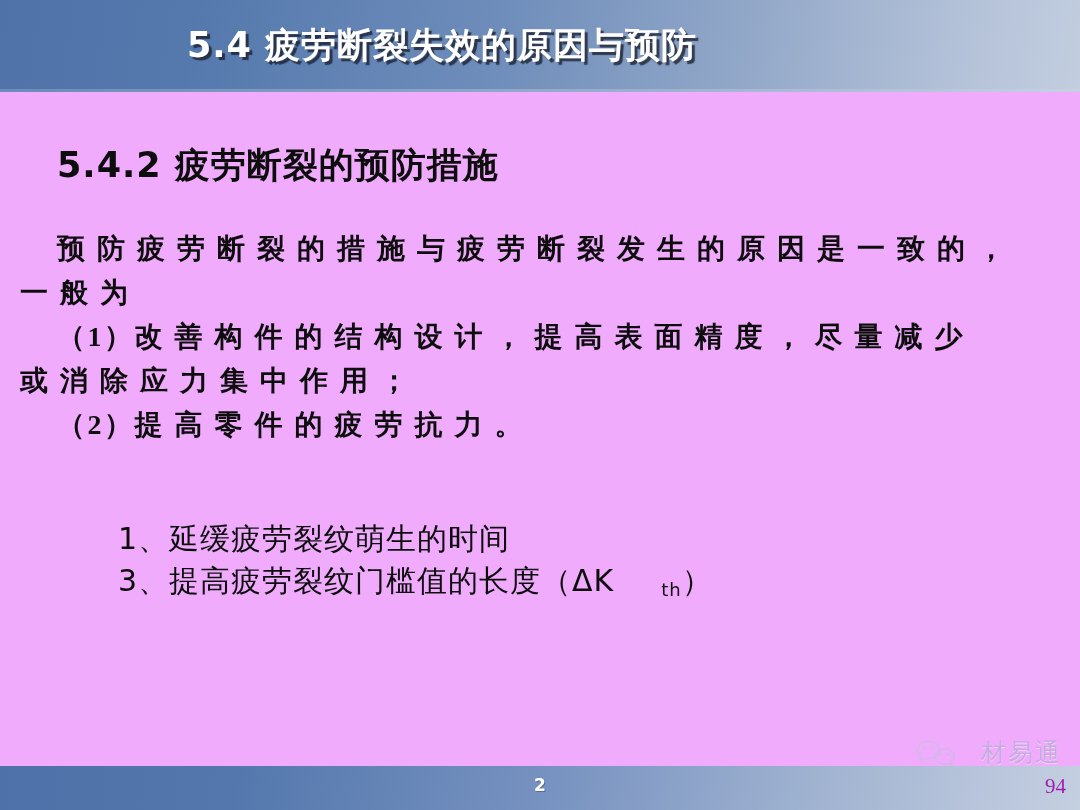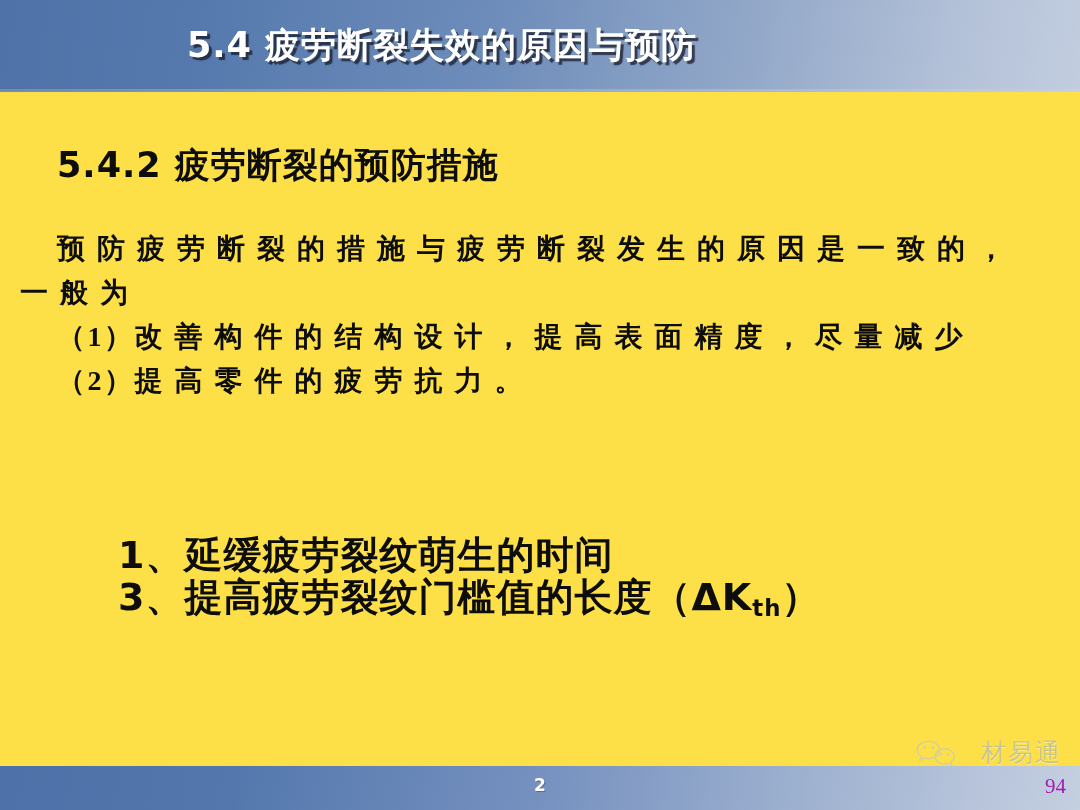--- a/index.html
+++ b/index.html
@@ -57,21 +57,21 @@
     white-space: nowrap;
   }
 
   
   .slide-body {
     position: absolute;
     left: 0;
     top: 92px;
     width: 1080px;
     height: 674px;
-    background: #fde047;
+    background: #f0abfc;
     color: #0d0d0d;
   }
 
   .section-heading {
     position: absolute;
     left: 57px;
     top: 50px;
     font-size: 35px;
     font-weight: bold;
     letter-spacing: 1px;
@@ -94,36 +94,37 @@
   }
   .para-line {
     display: block;
     padding-left: 47px;
     white-space: nowrap;
   }
 
   .list-block {
     position: absolute;
     left: 118px;
-    top: 442px;
-    font-size: 38px;
-    font-weight: bold;
+    top: 426px;
+    font-size: 30px;
+    font-weight: normal;
     line-height: 42px;
     letter-spacing: 1px;
     font-family: "DejaVu Sans", "Liberation Sans", sans-serif;
   }
   .list-item {
     display: block;
     white-space: nowrap;
   }
   .list-item sub {
     font-size: 0.6em;
     vertical-align: baseline;
     position: relative;
     bottom: -0.25em;
+    margin-left: 47px;
   }
   .k-sym {
     font-family: "DejaVu Sans", "Liberation Sans", sans-serif;
   }
 
   
   .footer-bar {
     position: absolute;
     left: 0;
     top: 766px;
@@ -191,20 +192,21 @@
 </div>
 
 <div class="slide-body">
 
   <div class="section-heading">5.4.2  疲劳断裂的预防措施</div>
 
   <div class="para-block">
     <span class="para-line">预 防 疲 劳 断 裂 的 措 施 与 疲 劳 断 裂 发 生 的 原 因 是 一 致 的 ，</span>
     <span class="para-line" style="padding-left:10px;">一 般 为</span>
     <span class="para-line">（1）改 善 构 件 的 结 构 设 计 ， 提 高 表 面 精 度 ， 尽 量 减 少</span>
+    <span class="para-line" style="padding-left:10px;">或 消 除 应 力 集 中 作 用 ；</span>
     <span class="para-line">（2）提 高 零 件 的 疲 劳 抗 力 。</span>
   </div>
 
   <div class="list-block">
     <span class="list-item">1、延缓疲劳裂纹萌生的时间</span>
     <span class="list-item">
       <span>3、提高疲劳裂纹门槛值的长度（</span><span class="k-sym">ΔK</span><sub>th</sub><span>）</span>
     </span>
   </div>
 

